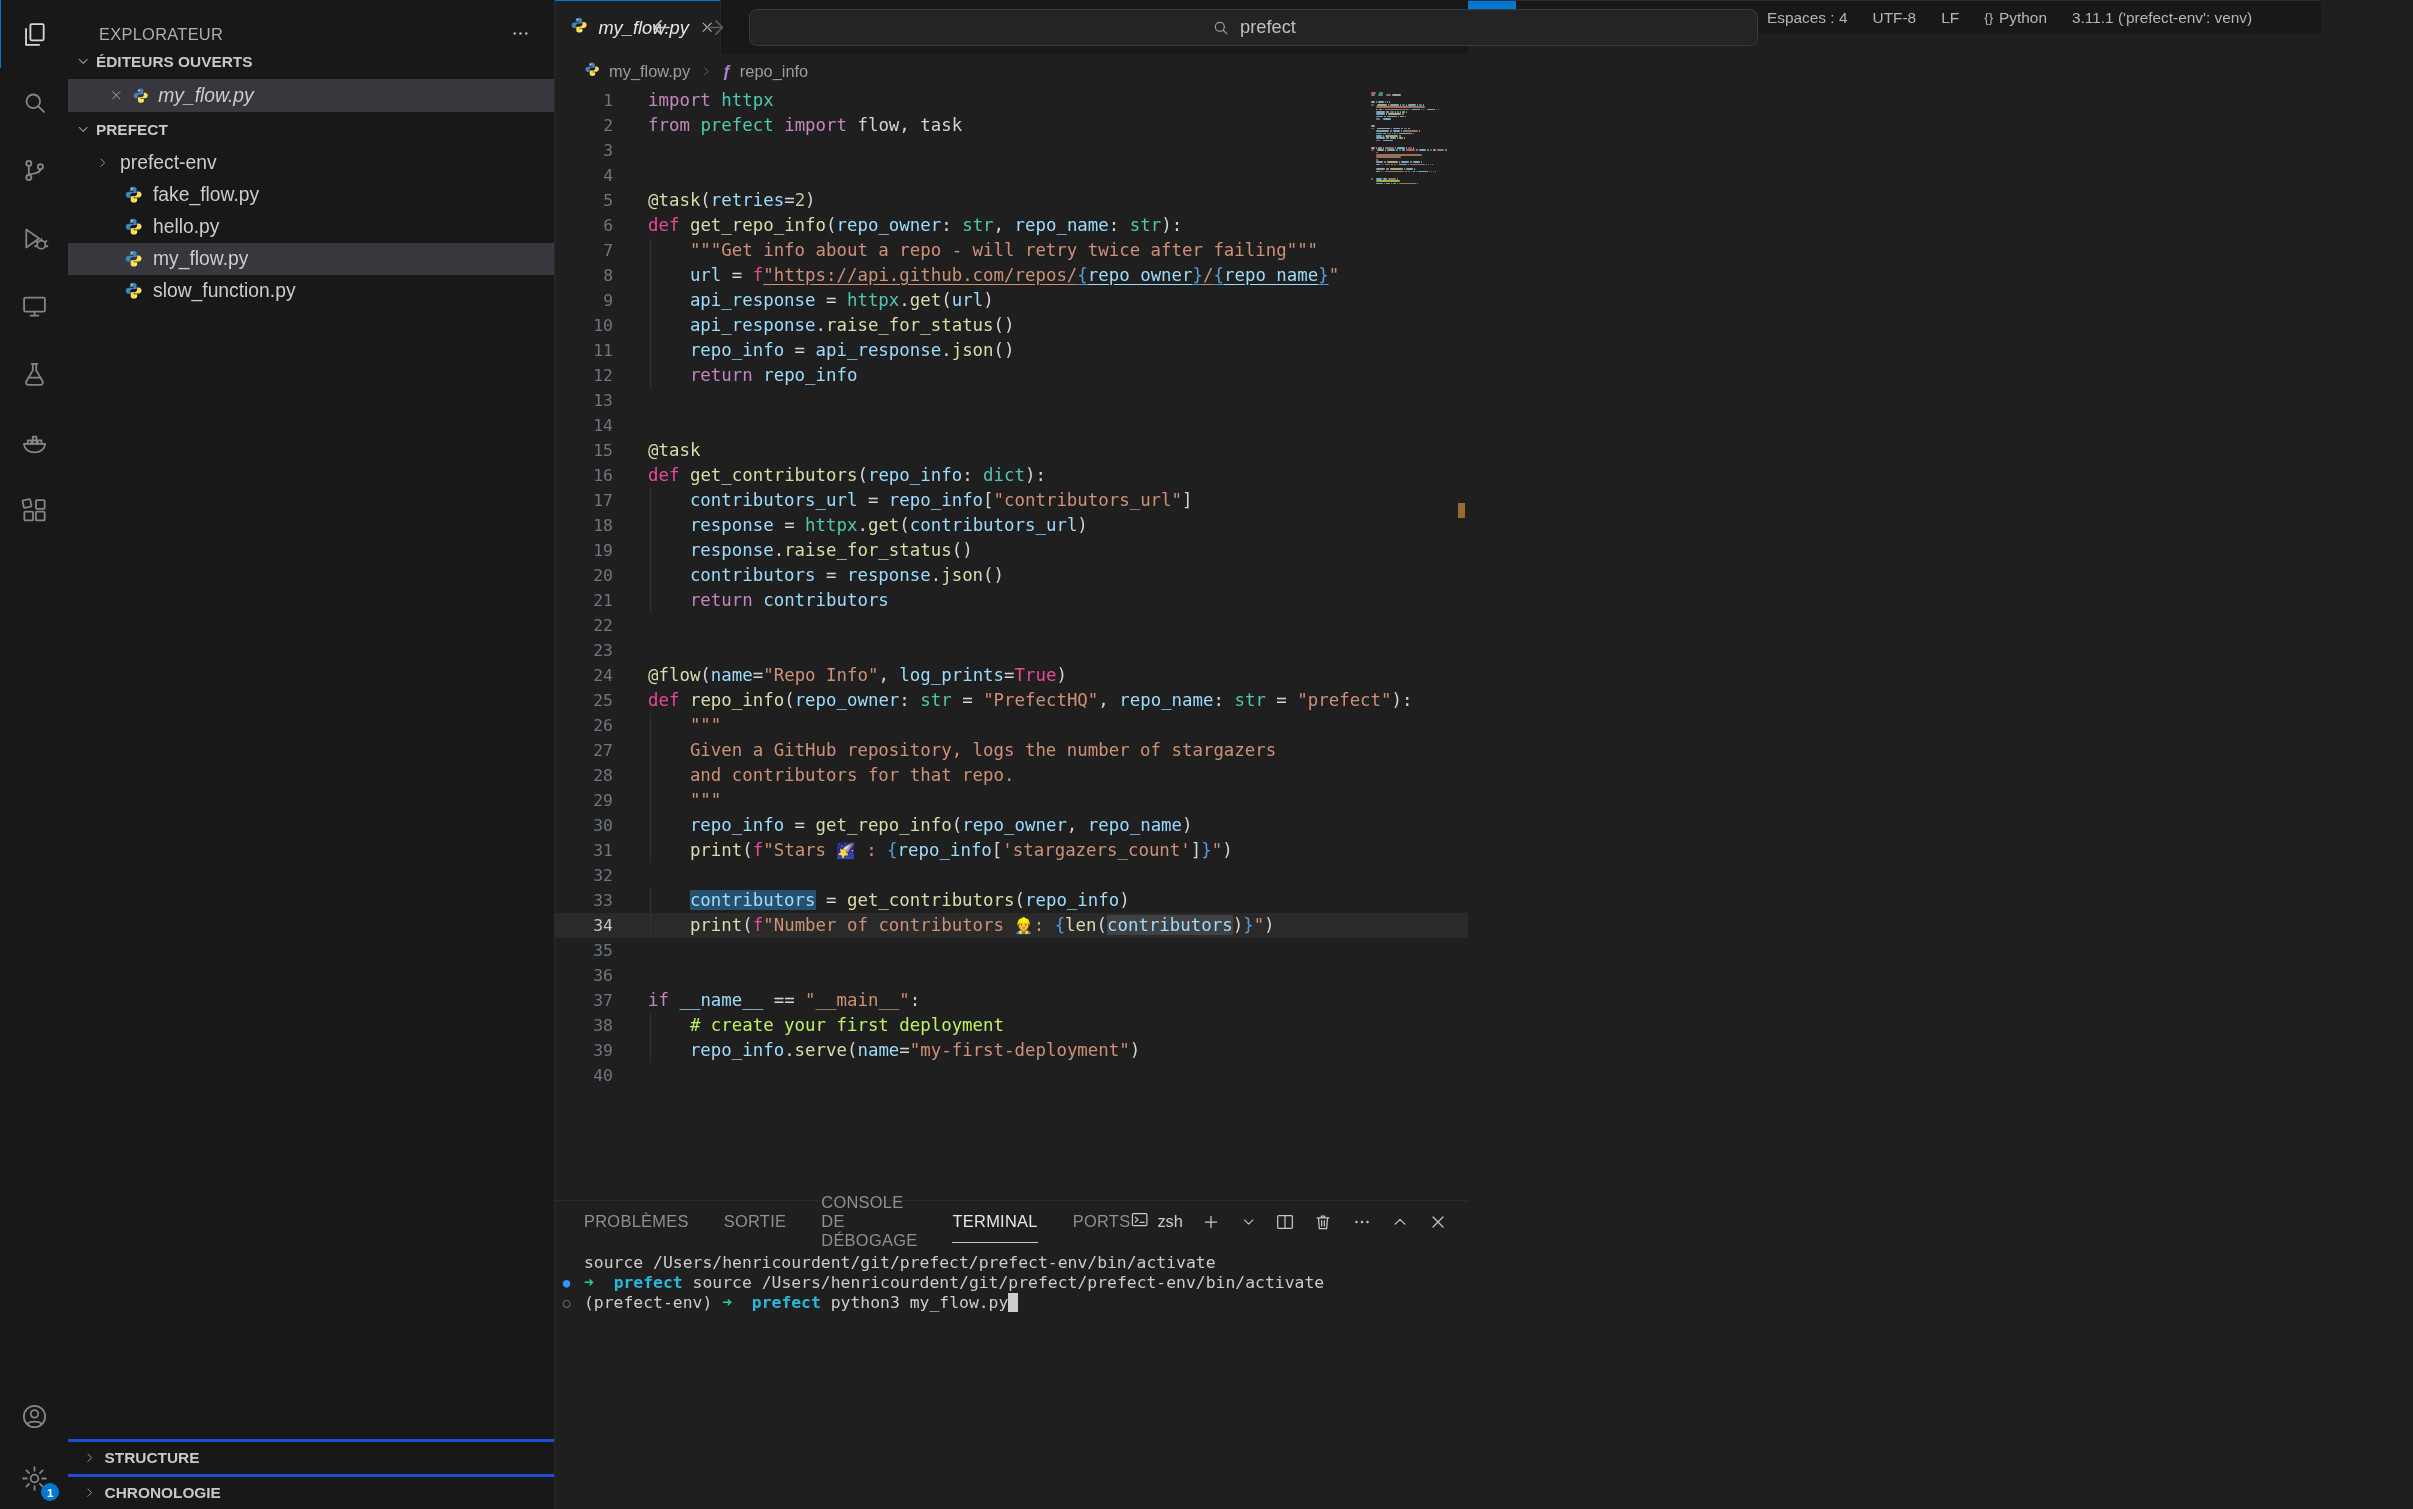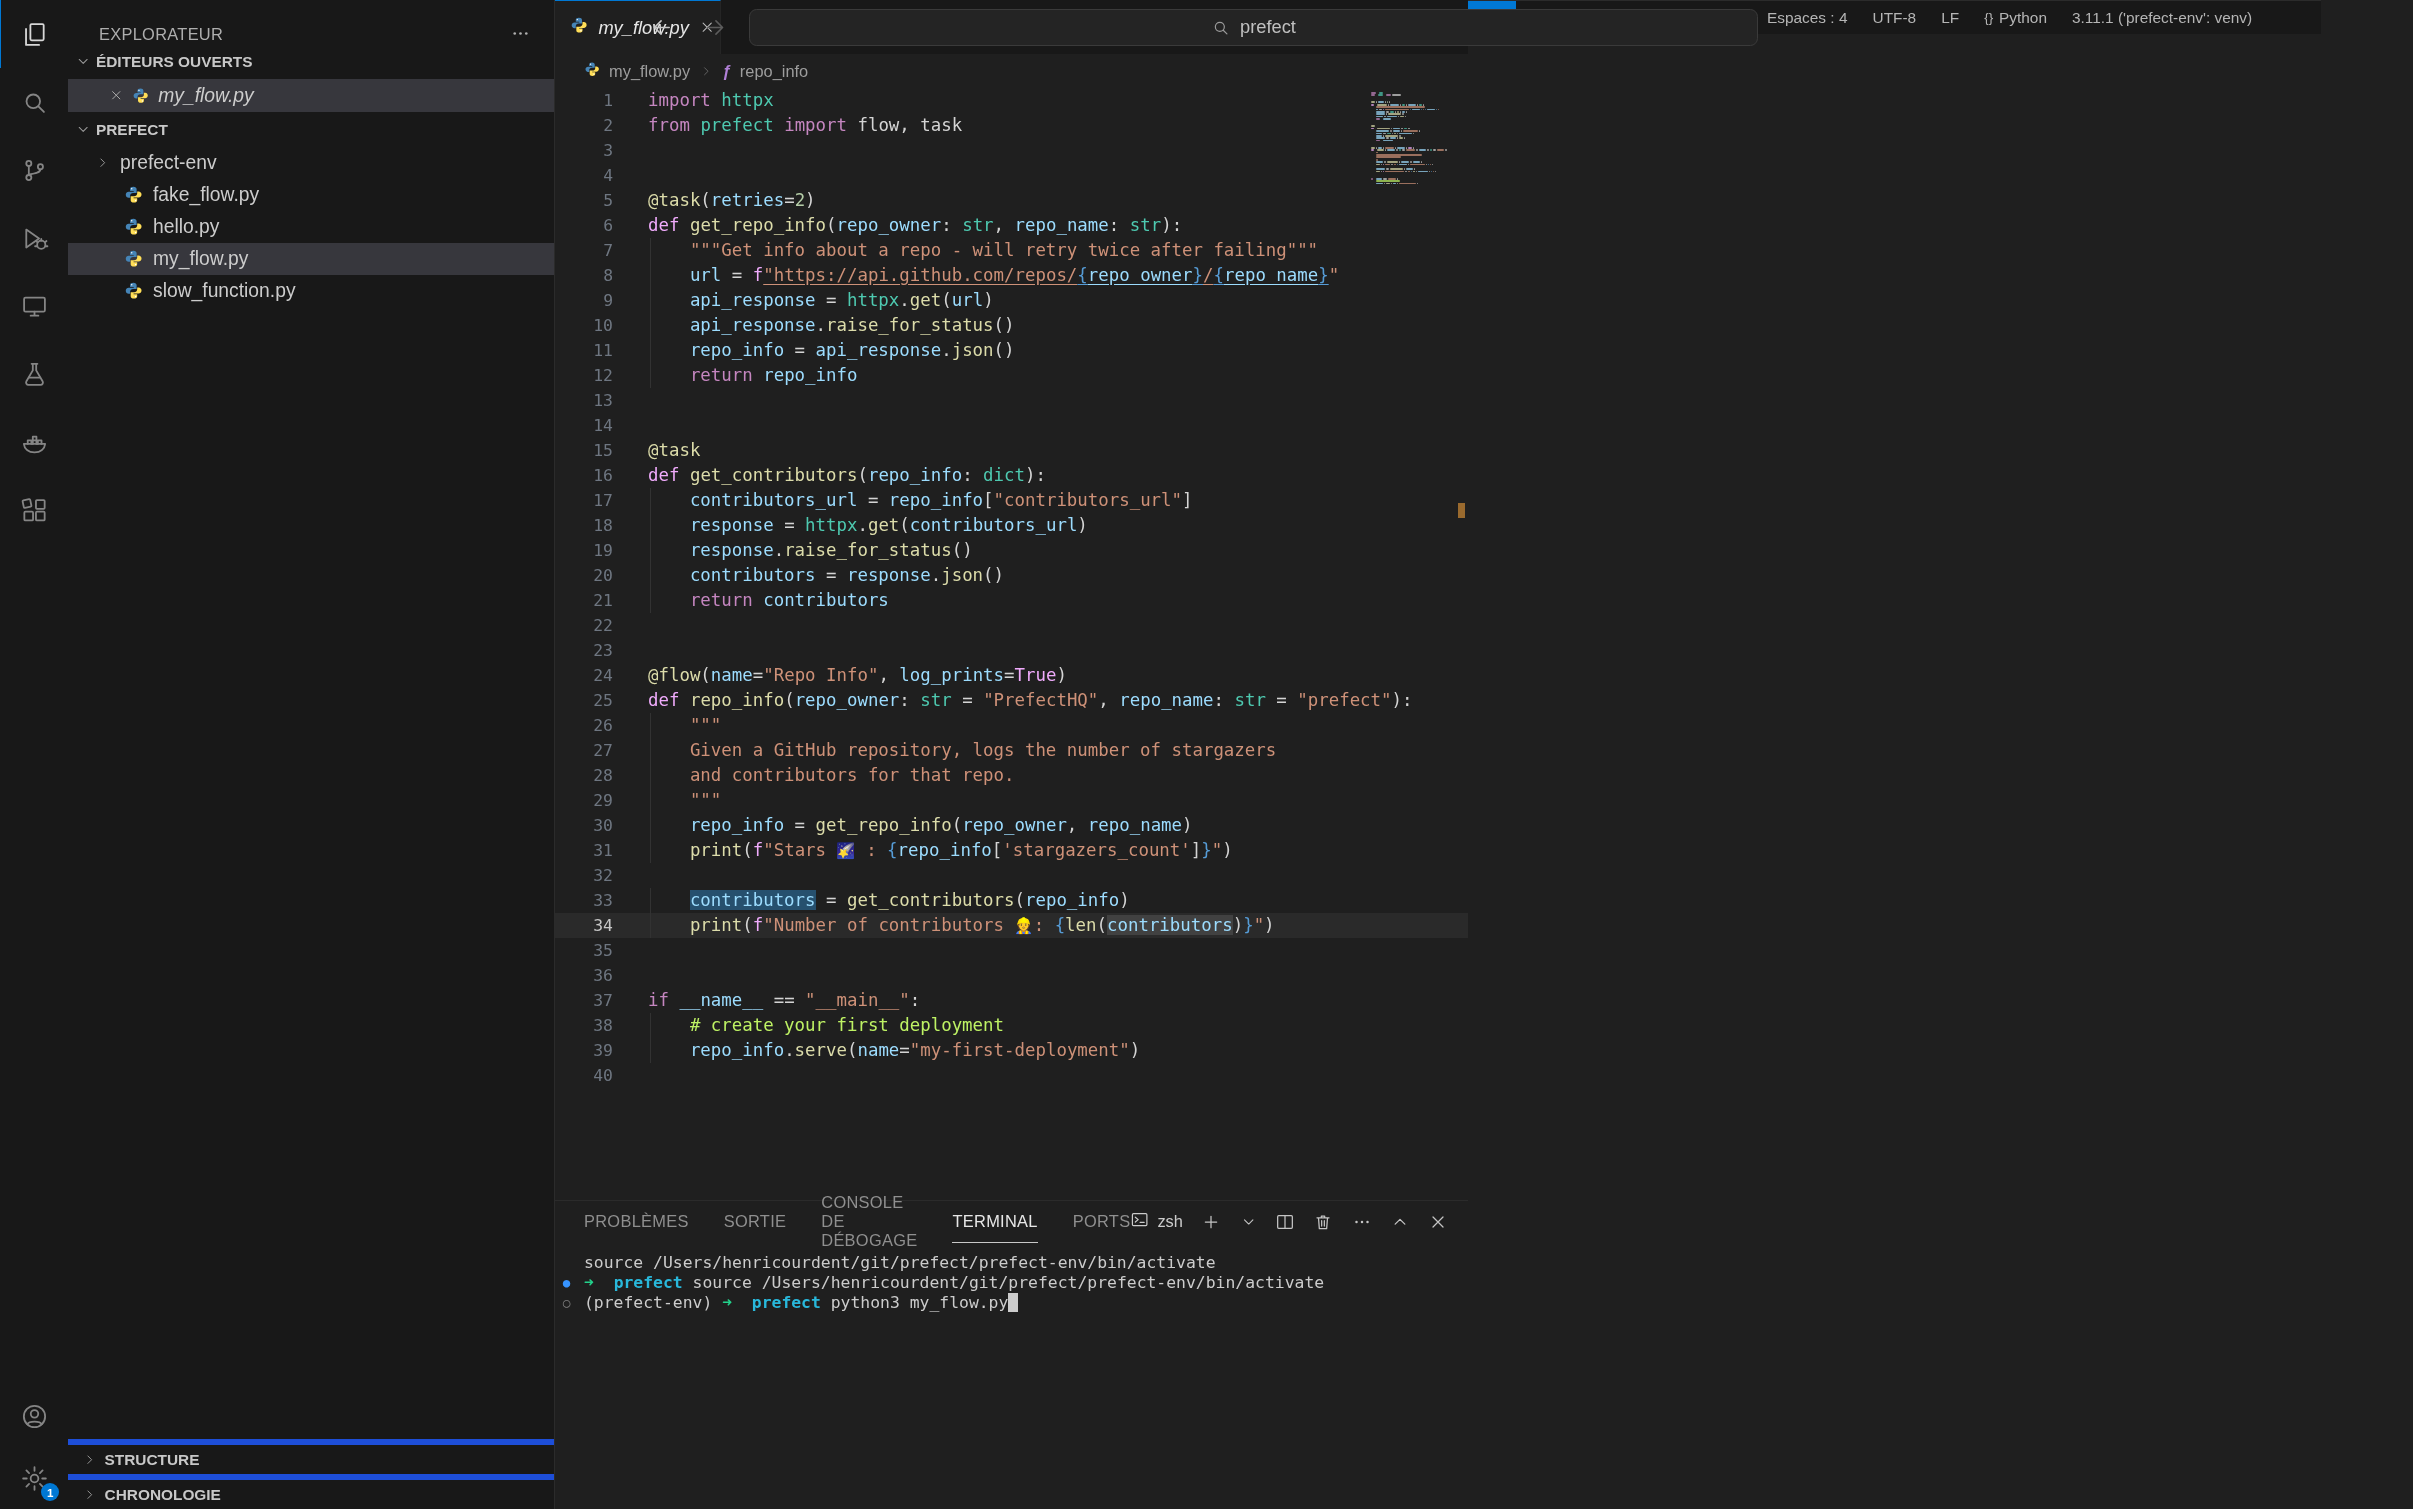--- a/index.html
+++ b/index.html
@@ -38,21 +38,21 @@
   #open-editors{flex:none}
   .oe-row{height:33px;display:flex;align-items:center;gap:8.7px;padding-left:41px;cursor:pointer}
   .oe-row.sel{background:#37373d}
   .oe-close{display:flex;color:#b4b4b4;cursor:pointer}
   .italic{font-style:italic}
   #project-tree{flex:1 1 auto;min-height:0}
   .tree-row{height:32px;display:flex;align-items:center;gap:9.7px;cursor:pointer}
   .tree-row.sel{background:#37373d}
   .tr-folder{padding-left:27px}
   .tr-file{padding-left:56px}
-  .sbb-row{height:35px;border-top:6px solid #1d4ed8;display:flex;align-items:center;gap:7.7px;padding-left:13.5px;font-weight:bold;font-size:15.4px;color:#c8c8c8;cursor:pointer}
+  .sbb-row{height:35px;border-top:3px solid #1d4ed8;display:flex;align-items:center;gap:7.7px;padding-left:13.5px;font-weight:bold;font-size:15.4px;color:#c8c8c8;cursor:pointer}
 
   
   .ezone{flex:1;min-width:0;display:flex;flex-direction:column;background:#1f1f1f}
   .tabbar{flex:none;height:54px;background:#181818;display:flex;align-items:stretch}
   .tab{width:166px;background:#1f1f1f;border-top:1.4px solid #0078d4;border-right:1px solid #252525;display:flex;align-items:center;gap:9.7px;padding:0 11.6px 0 15.4px;font-size:18.3px;color:#e7e7e7;cursor:pointer}
   .tab-label{font-style:italic}
   .tab-close{margin-left:auto;display:flex;color:#bdbdbd;cursor:pointer}
   .tab-actions{margin-left:auto;display:flex;align-items:center;gap:23px;padding-right:25px;color:#c5c5c5}
   .tab-actions>span{display:flex;align-items:center;cursor:pointer}
   .runwrap{gap:1px}
@@ -66,21 +66,21 @@
   .editor{flex:1;position:relative;overflow:hidden;min-height:0}
   .code{font-family:"DejaVu Sans Mono","Liberation Mono",monospace;font-size:17.4px}
   .cl{display:flex;height:25px;line-height:25px;white-space:pre}
   .cl.cur{background:#ffffff0d}
   .ln{flex:none;width:93px;padding-right:35px;text-align:right;color:#6e7681;font-size:16.4px}
   .cur .ln{color:#c6c6c6}
   .lt{position:relative}
   .g .lt::before{content:"";position:absolute;left:1.9px;top:0;bottom:0;width:1px;background:#323232}
 
   .tk-kw{color:#c586c0}
-  .tk-def{color:#f0abfc}
+  .tk-def{color:#ec4899}
   .tk-fn{color:#dcdcaa}
   .tk-var{color:#9cdcfe}
   .tk-typ{color:#4ec9b0}
   .tk-str{color:#ce9178}
   .tk-num{color:#b5cea8}
   .tk-cmt{color:#bef264}
   .tk-pun{color:#d4d4d4}
   .tk-br{color:#569cd6}
   .tk-u{text-decoration:underline;text-underline-offset:2.9px}
   .tk-selhl{background:#26506e}

